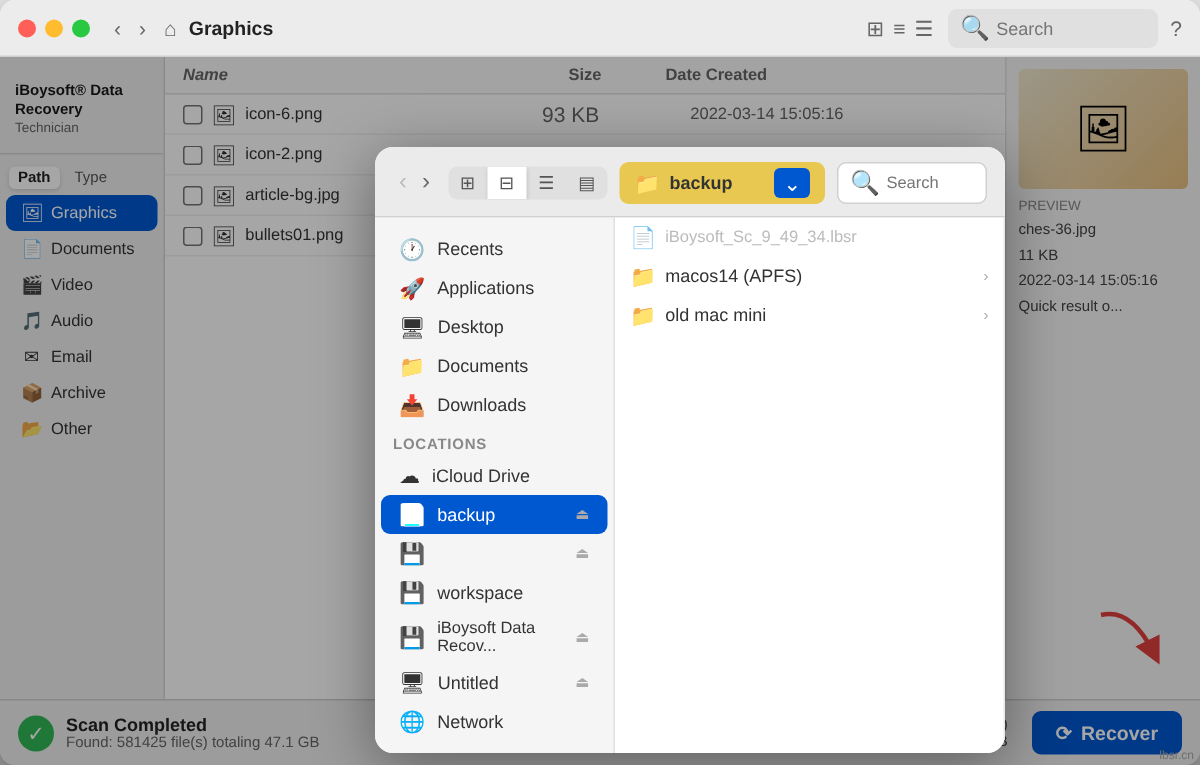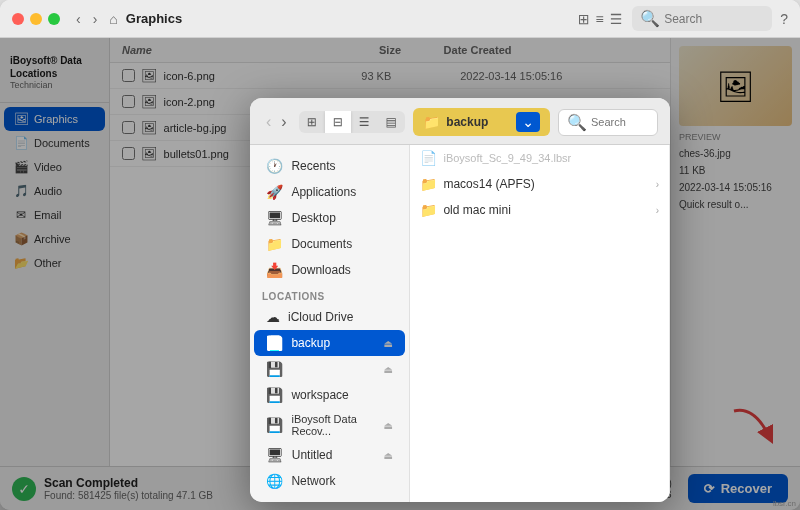--- a/index.html
+++ b/index.html
@@ -225,21 +225,21 @@
       align-items: center;
       padding: 5px 12px;
       border-bottom: 1px solid #f0f0f0;
       font-size: 11px;
       color: #333;
       cursor: pointer;
     }
     .file-checkbox { margin-right: 6px; }
     .file-icon { margin-right: 6px; font-size: 13px; }
     .file-name { flex: 2; font-size: 11px; }
-    .file-size { flex: 1; color: #666; font-size: 11px; }
+    .file-size { flex: 1; color: #666; font-size: 14px; }
     .file-date { flex: 2; color: #666; font-size: 11px; }
 
     
     .preview-panel {
       width: 130px;
       background: #f8f8f8;
       border-left: 1px solid #e0e0e0;
       padding: 8px;
       display: flex;
       flex-direction: column;
@@ -559,22 +559,26 @@
         <input type="text" placeholder="Search" style="">
       </div>
       <button class="help-btn">?</button>
     </div>
   </div>
 
   <div class="main-content">
 
     <div class="sidebar">
       <div class="sidebar-logo">
-        <div class="logo-title">iBoysoft® Data Locations</div>
+        <div class="logo-title">iBoysoft® Data Recovery</div>
         <div class="logo-subtitle">Technician</div>
+      </div>
+      <div class="path-type-tabs">
+        <button class="path-tab active">Path</button>
+        <button class="path-tab">Type</button>
       </div>
       <div class="sidebar-item active">
         <span class="sidebar-icon">🖼</span>
         <span>Graphics</span>
       </div>
       <div class="sidebar-item">
         <span class="sidebar-icon">📄</span>
         <span>Documents</span>
       </div>
       <div class="sidebar-item">

